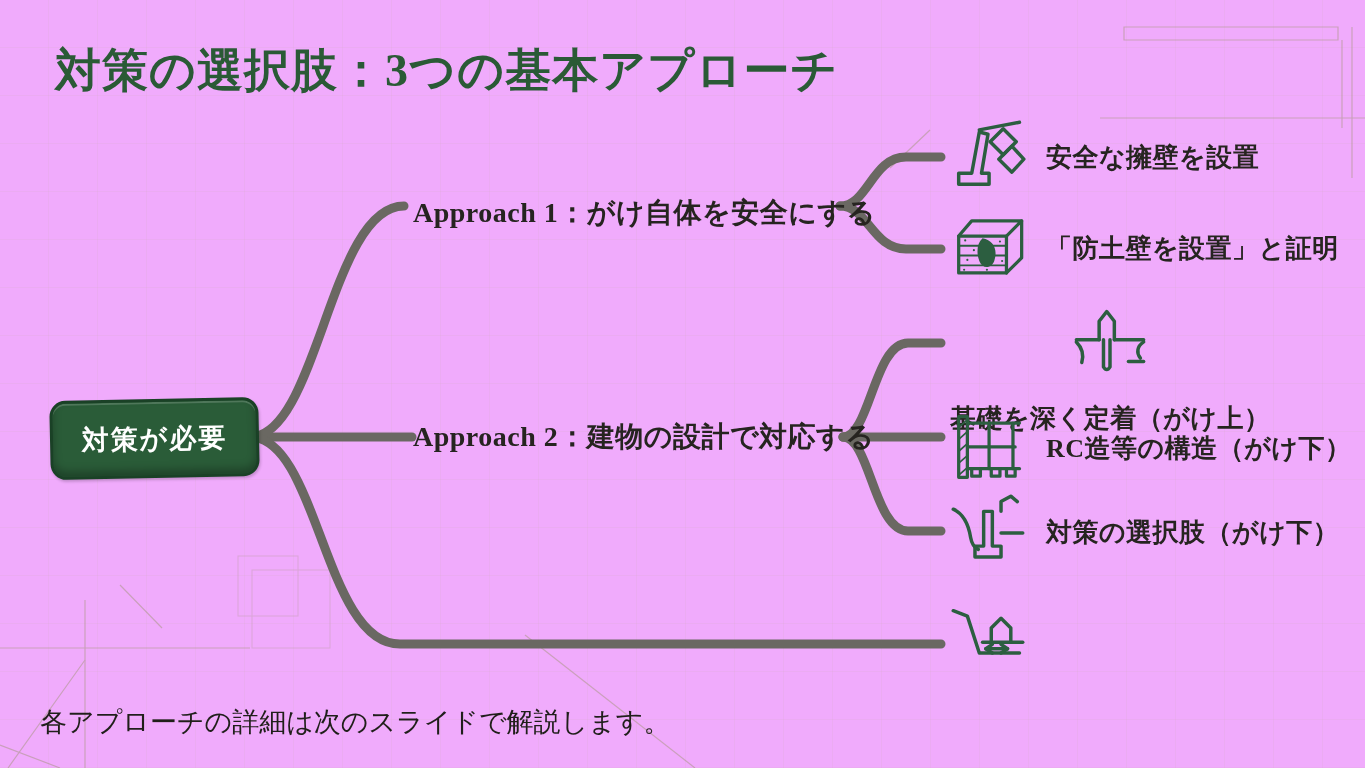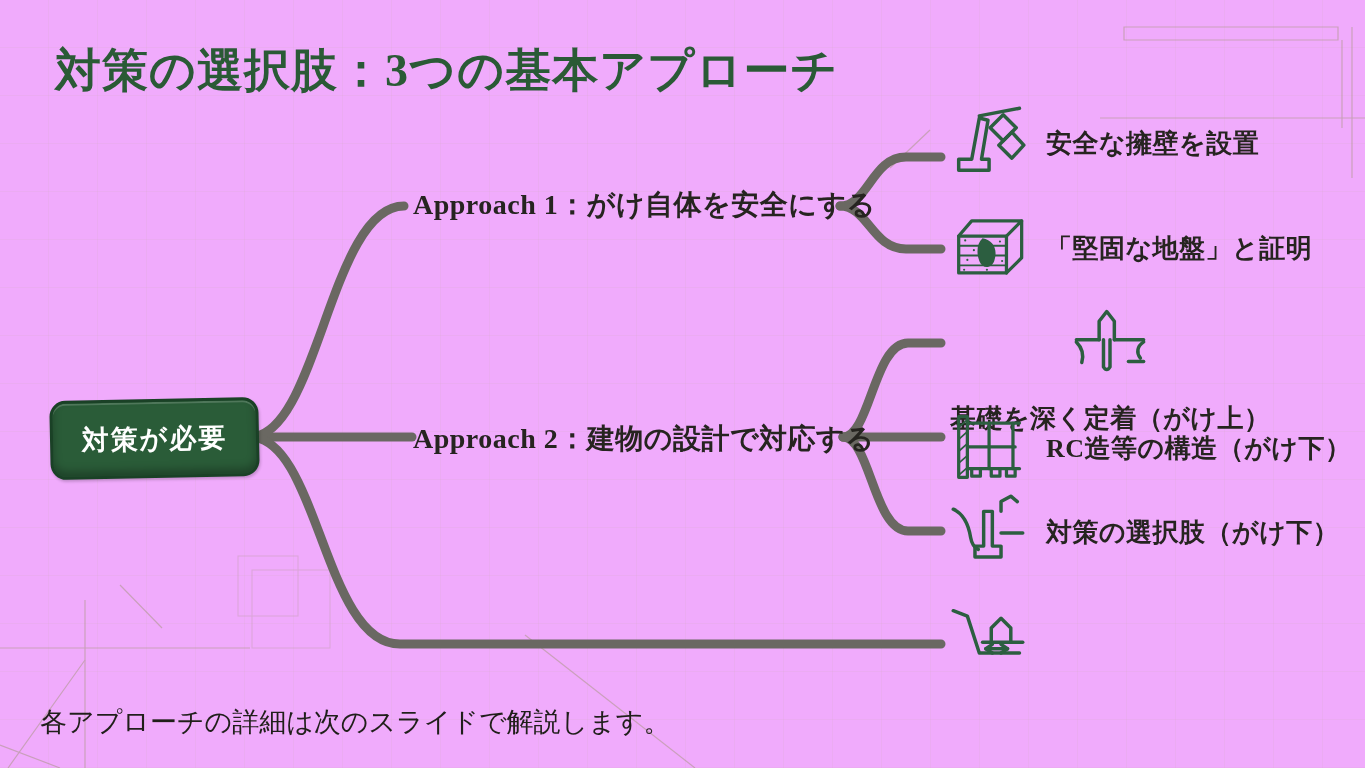--- a/index.html
+++ b/index.html
@@ -17,32 +17,32 @@
   .root-node{
     position:absolute;left:50px;top:399px;width:203px;height:73px;
     background:#2a5c38;border:3px solid #1a4126;border-radius:16px;
     transform:rotate(-1.2deg);
     display:flex;align-items:center;justify-content:center;
     box-shadow:inset 0 2px 0 rgba(255,255,255,.18), inset 0 -5px 9px rgba(0,0,0,.28), 1px 2px 3px rgba(0,0,0,.2);
   }
   .root-node span{color:#ffffff;font-size:27px;font-weight:700;letter-spacing:2px;}
   .approach-label{
     position:absolute;font-size:28px;font-weight:700;color:#262420;
-    white-space:nowrap;letter-spacing:.5px;
+    white-space:nowrap;letter-spacing:.5px;margin-top:8px;
   }
   .a1{left:413px;top:186px;}
-  .a2{left:413px;top:420px;}
+  .a2{left:413px;top:410px;}
   .a3{left:410px;top:599px;}
   .leaf{
     position:absolute;left:950px;height:76px;
     display:flex;align-items:center;gap:20px;
   }
   .leaf .icon{width:76px;height:76px;flex:0 0 76px;display:flex;align-items:center;justify-content:center;}
   .leaf-label{font-size:26px;font-weight:700;color:#262420;white-space:nowrap;letter-spacing:.5px;}
-  .l1{top:105px;text-align:center;} .l2{top:210px;} .l3{top:305px;flex-direction:column;} .l4{top:410px;} .l5{top:494px;} .l6{top:602px;}
+  .l1{top:119px;text-align:center;} .l2{top:210px;} .l3{top:305px;flex-direction:column;} .l4{top:410px;} .l5{top:494px;} .l6{top:602px;}
   .footer{
     position:absolute;left:40px;top:704px;
     font-size:27px;font-weight:500;color:#201f1a;white-space:nowrap;
   }
 </style>
 </head>
 <body>
 
 <div class="slide">
 
@@ -129,21 +129,21 @@
           <circle cx="14" cy="28" r="1"></circle>
             <circle cx="22" cy="37" r="1"></circle>
             <circle cx="16" cy="46" r="1"></circle>
           <circle cx="34" cy="55" r="1"></circle>
             <circle cx="46" cy="29" r="1"></circle>
             <circle cx="48" cy="47" r="1"></circle>
           <circle cx="13" cy="55" r="1"></circle>
         </g>
       </svg>
     </span>
-    <span class="leaf-label">「堅固な地盤」と証明</span>
+    <span class="leaf-label">「防土壁を設置」と証明</span>
   </div>
 
   <div class="leaf l3">
     <span class="icon">
       <svg width="76" height="76" viewBox="0 0 70 70" aria-hidden="true">
         <g stroke="#2c5e40" stroke-width="3.2" fill="none" stroke-linecap="round" stroke-linejoin="round">
           <path d="M 4 32 H 25 M 39 32 H 66"></path>
           <path d="M 25 32 V 15 L 32 6 L 39 15 V 32"></path>
           <path d="M 29 32 V 57 Q 32 62 35 57 V 32"></path>
           <path d="M 4 34 C 9 39 11 46 9 53"></path>

